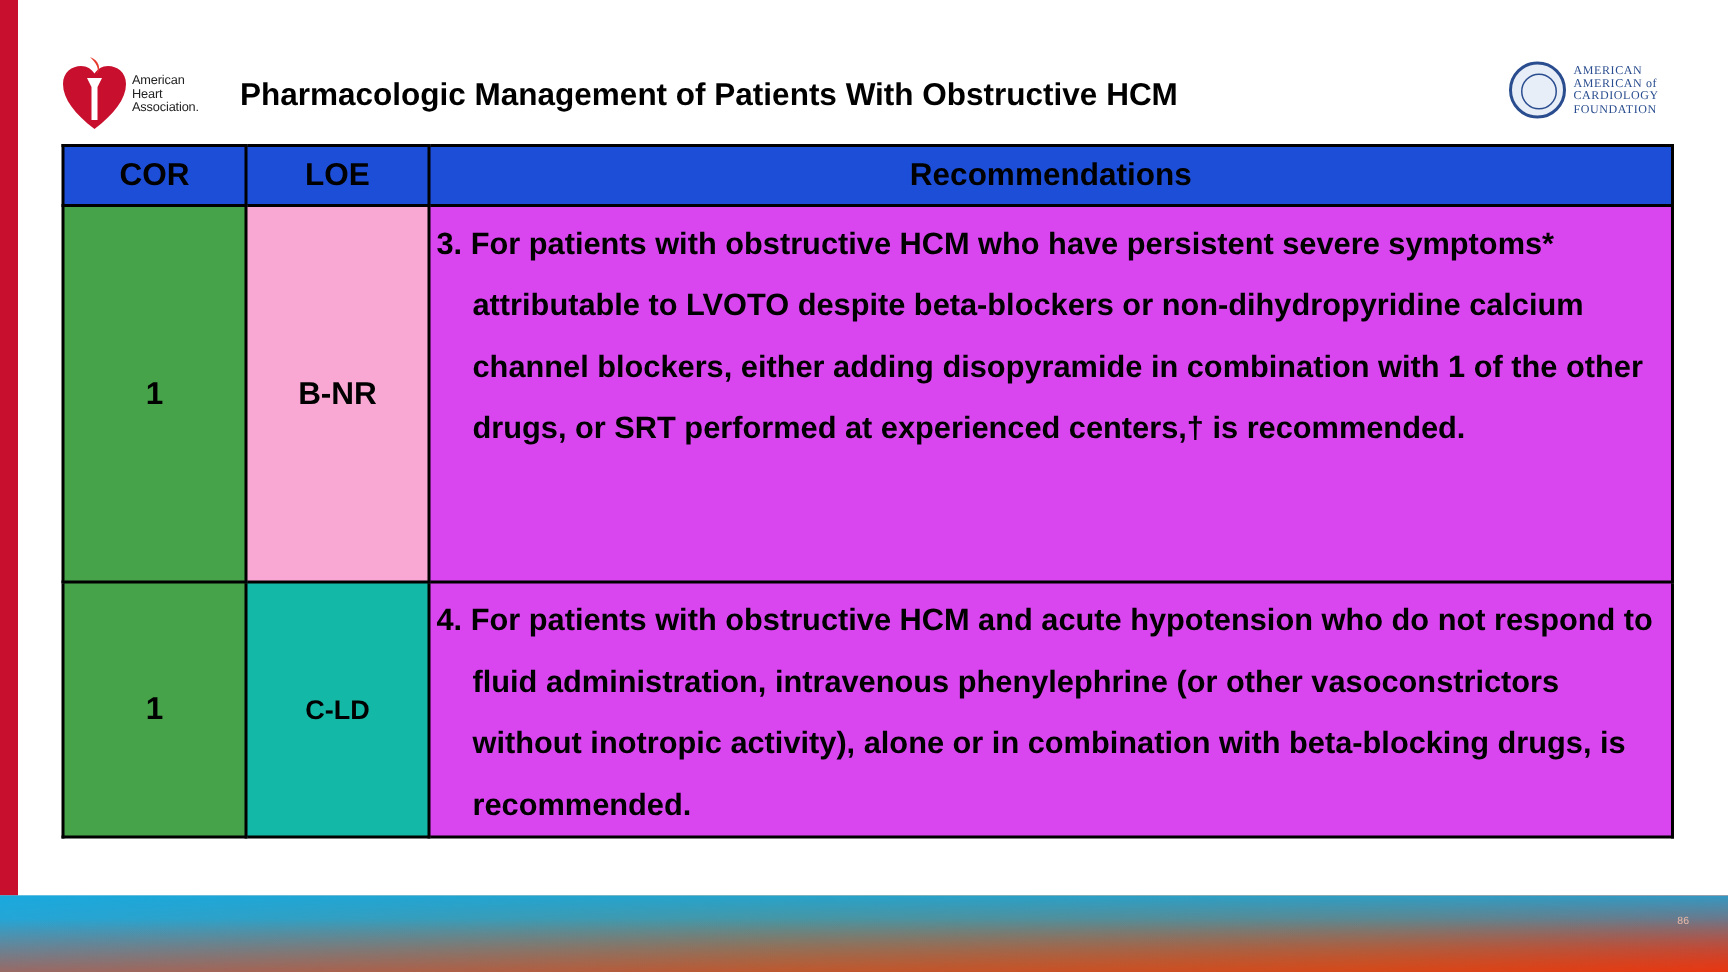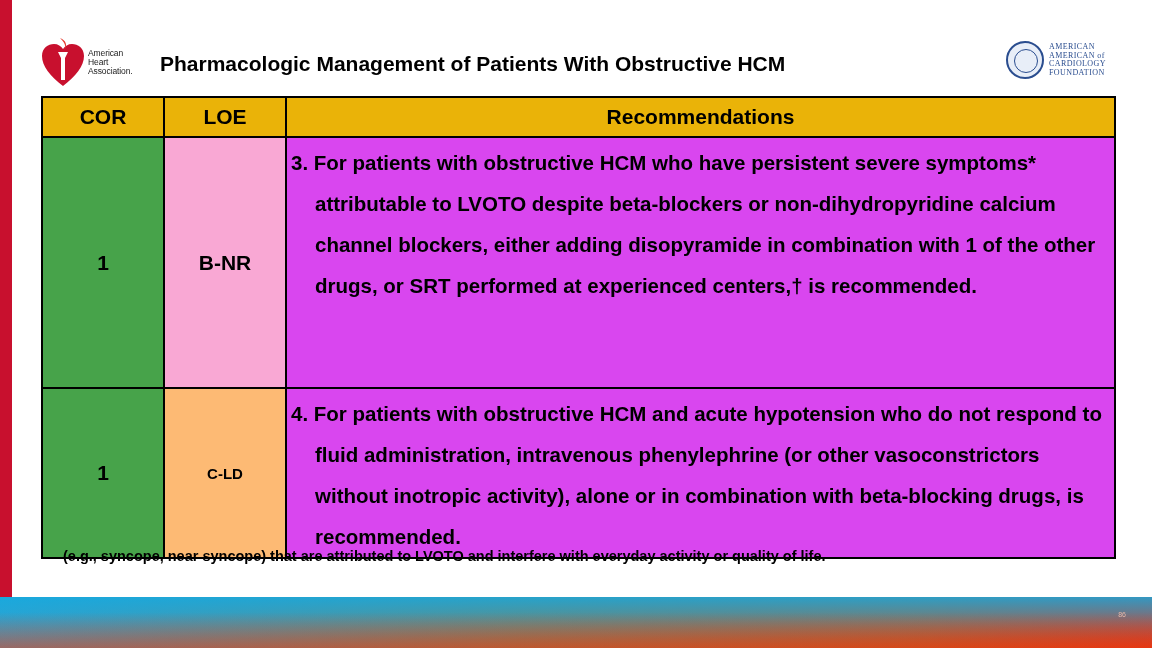--- a/index.html
+++ b/index.html
@@ -20,24 +20,24 @@
   .accf-logo { position: absolute; left: 1006px; top: 40px; width: 110px; height: 40px; display: flex; align-items: center; }
   .accf-seal { width: 38px; height: 38px; border-radius: 50%; border: 2px solid #2a4d8f; box-sizing: border-box; position: relative; background: #e8eef8; }
   .accf-seal::after { content: ""; position: absolute; left: 6px; top: 6px; width: 22px; height: 22px; border-radius: 50%; border: 1.5px solid #2a4d8f; }
   .accf-text { margin-left: 5px; font-family: "Liberation Serif", serif; font-size: 8px; line-height: 8.5px; color: #2a4d8f; letter-spacing: 0.4px; }
 
   table.rec {
     position: absolute; left: 41px; top: 96px;
     border-collapse: collapse; width: 1075px;
   }
   table.rec td, table.rec th { border: 2px solid #000; padding: 0; }
-  table.rec th { height: 38px; font-size: 21px; font-weight: bold; text-align: center; background: #eab308; }
+  table.rec th { height: 38px; font-size: 21px; font-weight: bold; text-align: center; background: #1d4ed8; }
   .cor-cell { width: 120px; background: #47a34a; text-align: center; font-size: 21px; font-weight: bold; }
   .loe-cell-1 { width: 120px; background: #f9a8d4; text-align: center; font-size: 21px; font-weight: bold; }
-  .loe-cell-2 { width: 120px; background: #fdba74; text-align: center; font-size: 15px; font-weight: bold; }
+  .loe-cell-2 { width: 120px; background: #14b8a6; text-align: center; font-size: 18px; font-weight: bold; }
   .rec-cell { background: #d946ef; vertical-align: top; font-size: 20.5px; font-weight: bold; line-height: 41px; padding: 4px 0 0 4px !important; }
   .rec-cell .body { padding-left: 24px; text-indent: -24px; display: block; }
   tr.r1 td { height: 245px; }
   tr.r2 td { height: 161px; }
 
   .footnote {
     position: absolute; left: 63px; top: 546px;
     font-size: 14.5px; font-weight: bold; line-height: 21px;
   }
   .footnote .l1 { margin-left: -4px; }
@@ -103,17 +103,16 @@
       <td class="cor-cell">1</td>
       <td class="loe-cell-2">C-LD</td>
       <td class="rec-cell">
         <span class="body">4. For patients with obstructive HCM and acute hypotension who do not respond to fluid administration, intravenous phenylephrine (or other vasoconstrictors without inotropic activity), alone or in combination with beta-blocking drugs, is recommended.</span>
       </td>
     </tr>
   </tbody>
 </table>
 
 <div class="footnote">
-  <div>(e.g., syncope, near syncope) that are attributed to LVOTO and interfere with everyday activity or quality of life.</div>
 </div>
 
 <div class="footer-band"></div>
 <div class="page-num">86</div>
 
 </body></html>

